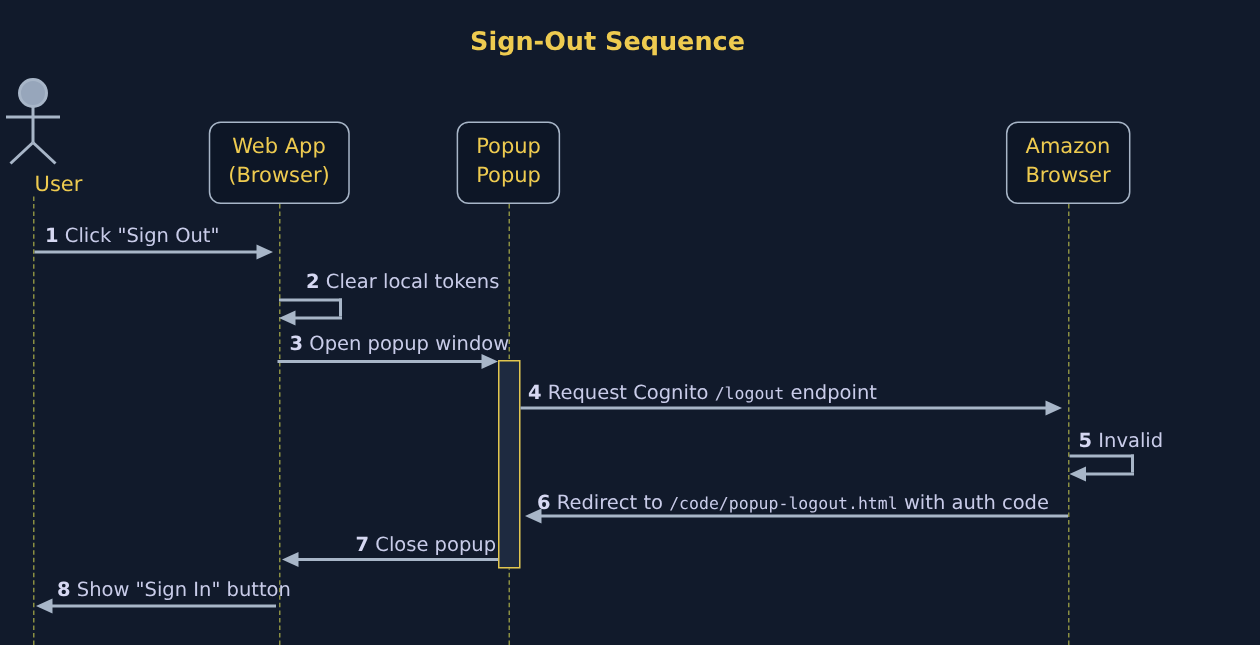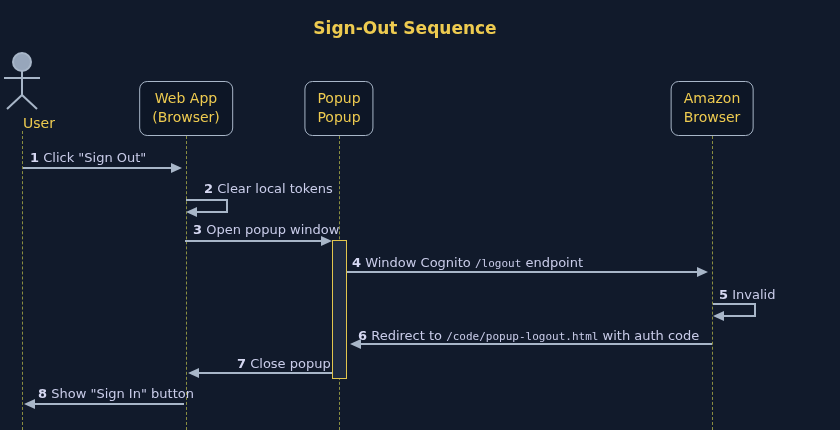--- a/index.html
+++ b/index.html
@@ -157,21 +157,21 @@
         <div class="arrow-vline" style="left: 226px; top: 199px; height: 12px;"></div>
         <div class="arrow-line" style="left: 196px; top: 211px; width: 32px;"></div>
         <div class="arrowhead-left" style="left: 186px; top: 207px;"></div>
       </div>
       <div>
         <div class="msg-label" style="left: 193px; top: 222px;"><b>3</b> <span>Open popup window</span></div>
         <div class="arrow-line" style="left: 185px; top: 240px; width: 137px;"></div>
         <div class="arrowhead-right" style="left: 321px; top: 236px;"></div>
       </div>
       <div>
-        <div class="msg-label" style="left: 352px; top: 255px;"><b>4</b> <span>Window Cognito </span><span class="mono">/logout</span><span> endpoint</span></div>
+        <div class="msg-label" style="left: 352px; top: 255px;"><b>4</b> <span>Request Cognito </span><span class="mono">/logout</span><span> endpoint</span></div>
         <div class="arrow-line" style="left: 347px; top: 271px; width: 351px;"></div>
         <div class="arrowhead-right" style="left: 697px; top: 267px;"></div>
       </div>
       <div>
         <div class="msg-label" style="left: 719px; top: 287px;"><b>5</b> <span>Invalidate session</span></div>
         <div class="arrow-line" style="left: 713px; top: 303px; width: 43px;"></div>
         <div class="arrow-vline" style="left: 754px; top: 303px; height: 12px;"></div>
         <div class="arrow-line" style="left: 723px; top: 315px; width: 33px;"></div>
         <div class="arrowhead-left" style="left: 713px; top: 311px;"></div>
       </div>

